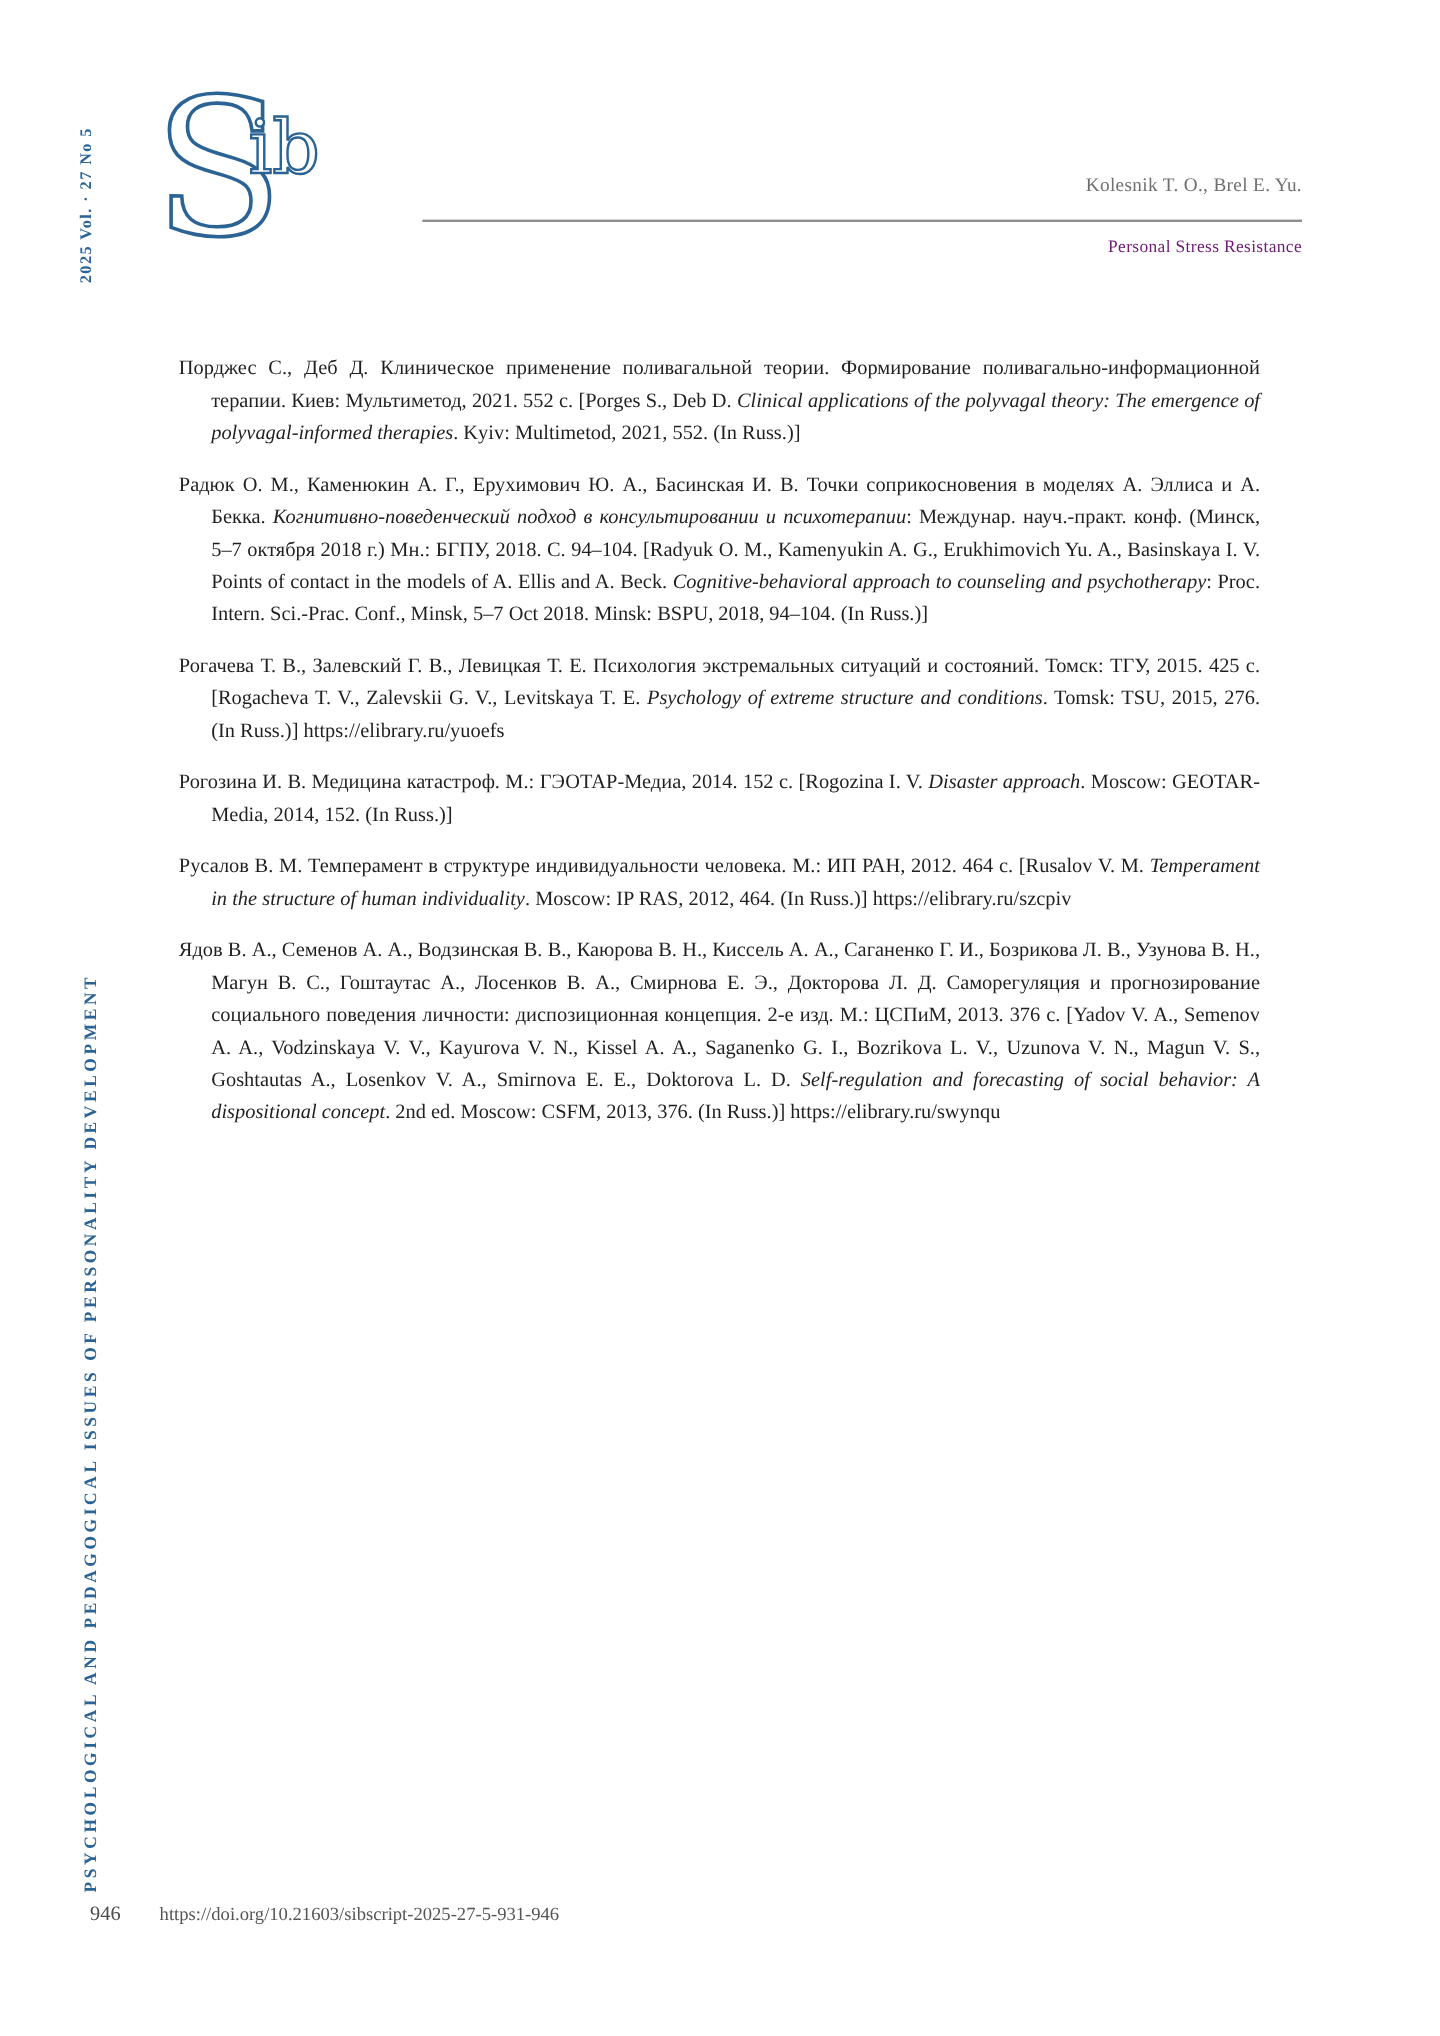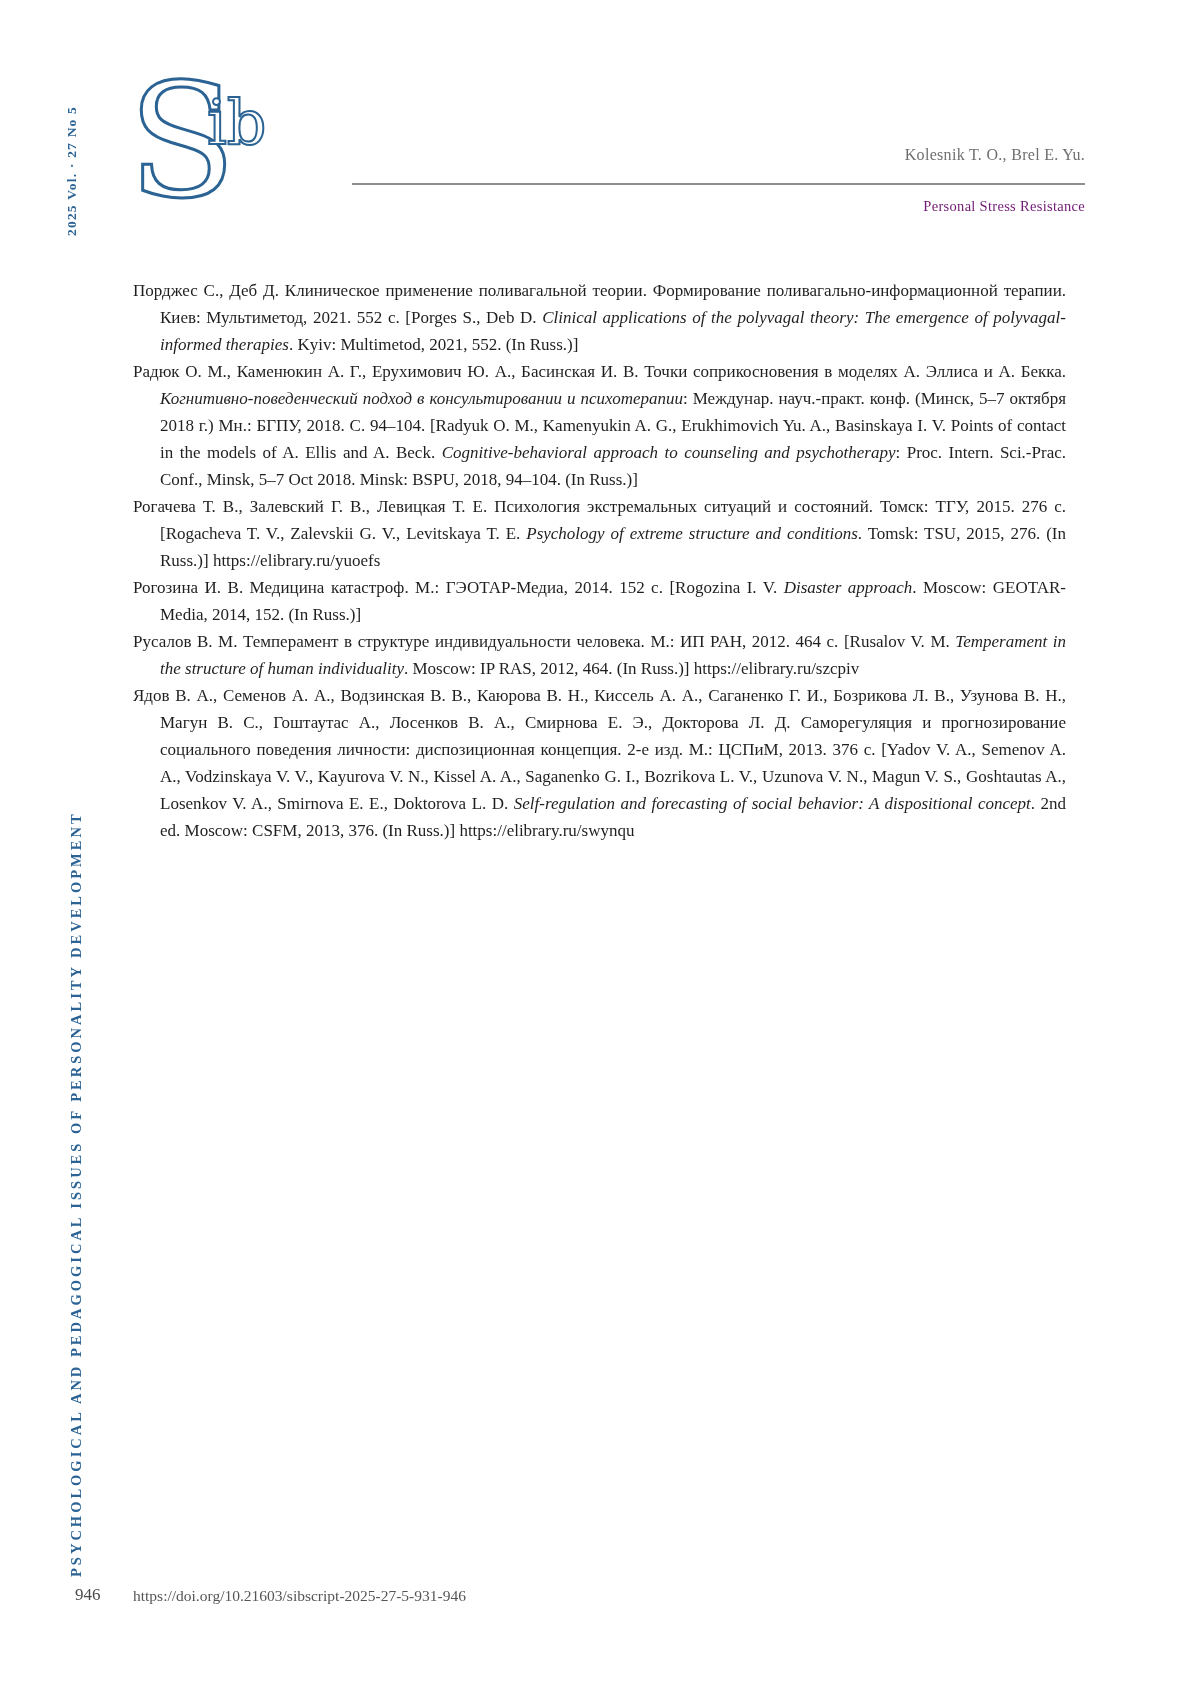--- a/index.html
+++ b/index.html
@@ -52,21 +52,21 @@
     font-size:14.5px; color:#701a75; letter-spacing:0.3px;
   }
 
   
   .references {
     position:absolute; left:133px; top:277px; width:933px;
     font-size:17px; line-height:27px; color:#1f1f1f;
   }
   .ref {
     padding-left:27px; text-indent:-27px;
-    text-align:justify; margin:0;
+    text-align:justify; margin:16px;
   }
   .ref .it { font-style:italic; }
 
   
   .footer-page-number {
     position:absolute; left:75px; top:1585px;
     font-size:17px; color:#4a4a4a;
   }
   .footer-doi {
     position:absolute; left:133px; top:1587px;
@@ -87,21 +87,21 @@
 
   <div class="header-authors">Kolesnik T. O., Brel E. Yu.</div>
 
   <div class="header-rule"></div>
 
   <div class="header-running-title">Personal Stress Resistance</div>
 
   <div class="references">
       <div class="ref"><span>Порджес С., Деб Д. Клиническое применение поливагальной теории. Формирование поливагально-информационной терапии. Киев: Мультиметод, 2021. 552 с. [Porges S., Deb D. </span><span class="it">Clinical applications of the polyvagal theory: The emergence of polyvagal-informed therapies</span><span>. Kyiv: Multimetod, 2021, 552. (In Russ.)]</span></div>
       <div class="ref"><span>Радюк О. М., Каменюкин А. Г., Ерухимович Ю. А., Басинская И. В. Точки соприкосновения в моделях А. Эллиса и А. Бекка. </span><span class="it">Когнитивно-поведенческий подход в консультировании и психотерапии</span><span>: Междунар. науч.-практ. конф. (Минск, 5–7 октября 2018 г.) Мн.: БГПУ, 2018. С. 94–104. [Radyuk O. M., Kamenyukin A. G., Erukhimovich Yu. A., Basinskaya I. V. Points of contact in the models of A. Ellis and A. Beck. </span><span class="it">Cognitive-behavioral approach to counseling and psychotherapy</span><span>: Proc. Intern. Sci.-Prac. Conf., Minsk, 5–7 Oct 2018. Minsk: BSPU, 2018, 94–104. (In Russ.)]</span></div>
-      <div class="ref"><span>Рогачева Т. В., Залевский Г. В., Левицкая Т. Е. Психология экстремальных ситуаций и состояний. Томск: ТГУ, 2015. 276 с. [Rogacheva T. V., Zalevskii G. V., Levitskaya T. E. </span><span class="it">Psychology of extreme structure and conditions</span><span>. Tomsk: TSU, 2015, 276. (In Russ.)] https://elibrary.ru/yuoefs</span></div>
+      <div class="ref"><span>Рогачева Т. В., Залевский Г. В., Левицкая Т. Е. Психология экстремальных ситуаций и состояний. Томск: ТГУ, 2015. 425 с. [Rogacheva T. V., Zalevskii G. V., Levitskaya T. E. </span><span class="it">Psychology of extreme structure and conditions</span><span>. Tomsk: TSU, 2015, 276. (In Russ.)] https://elibrary.ru/yuoefs</span></div>
       <div class="ref"><span>Рогозина И. В. Медицина катастроф. М.: ГЭОТАР-Медиа, 2014. 152 с. [Rogozina I. V. </span><span class="it">Disaster approach</span><span>. Moscow: GEOTAR-Media, 2014, 152. (In Russ.)]</span></div>
       <div class="ref"><span>Русалов В. М. Темперамент в структуре индивидуальности человека. М.: ИП РАН, 2012. 464 с. [Rusalov V. M. </span><span class="it">Temperament in the structure of human individuality</span><span>. Moscow: IP RAS, 2012, 464. (In Russ.)] https://elibrary.ru/szcpiv</span></div>
       <div class="ref"><span>Ядов В. А., Семенов А. А., Водзинская В. В., Каюрова В. Н., Киссель А. А., Саганенко Г. И., Бозрикова Л. В., Узунова В. Н., Магун В. С., Гоштаутас А., Лосенков В. А., Смирнова Е. Э., Докторова Л. Д. Саморегуляция и прогнозирование социального поведения личности: диспозиционная концепция. 2-е изд. М.: ЦСПиМ, 2013. 376 с. [Yadov V. A., Semenov A. A., Vodzinskaya V. V., Kayurova V. N., Kissel A. A., Saganenko G. I., Bozrikova L. V., Uzunova V. N., Magun V. S., Goshtautas A., Losenkov V. A., Smirnova E. E., Doktorova L. D. </span><span class="it">Self-regulation and forecasting of social behavior: A dispositional concept</span><span>. 2nd ed. Moscow: CSFM, 2013, 376. (In Russ.)] https://elibrary.ru/swynqu</span></div>
     </div>
 
   <div class="vert section-label">PSYCHOLOGICAL AND PEDAGOGICAL ISSUES OF PERSONALITY DEVELOPMENT</div>
 
   <div class="footer-page-number">946</div>
 
   <a class="footer-doi" href="#">https://doi.org/10.21603/sibscript-2025-27-5-931-946</a>

